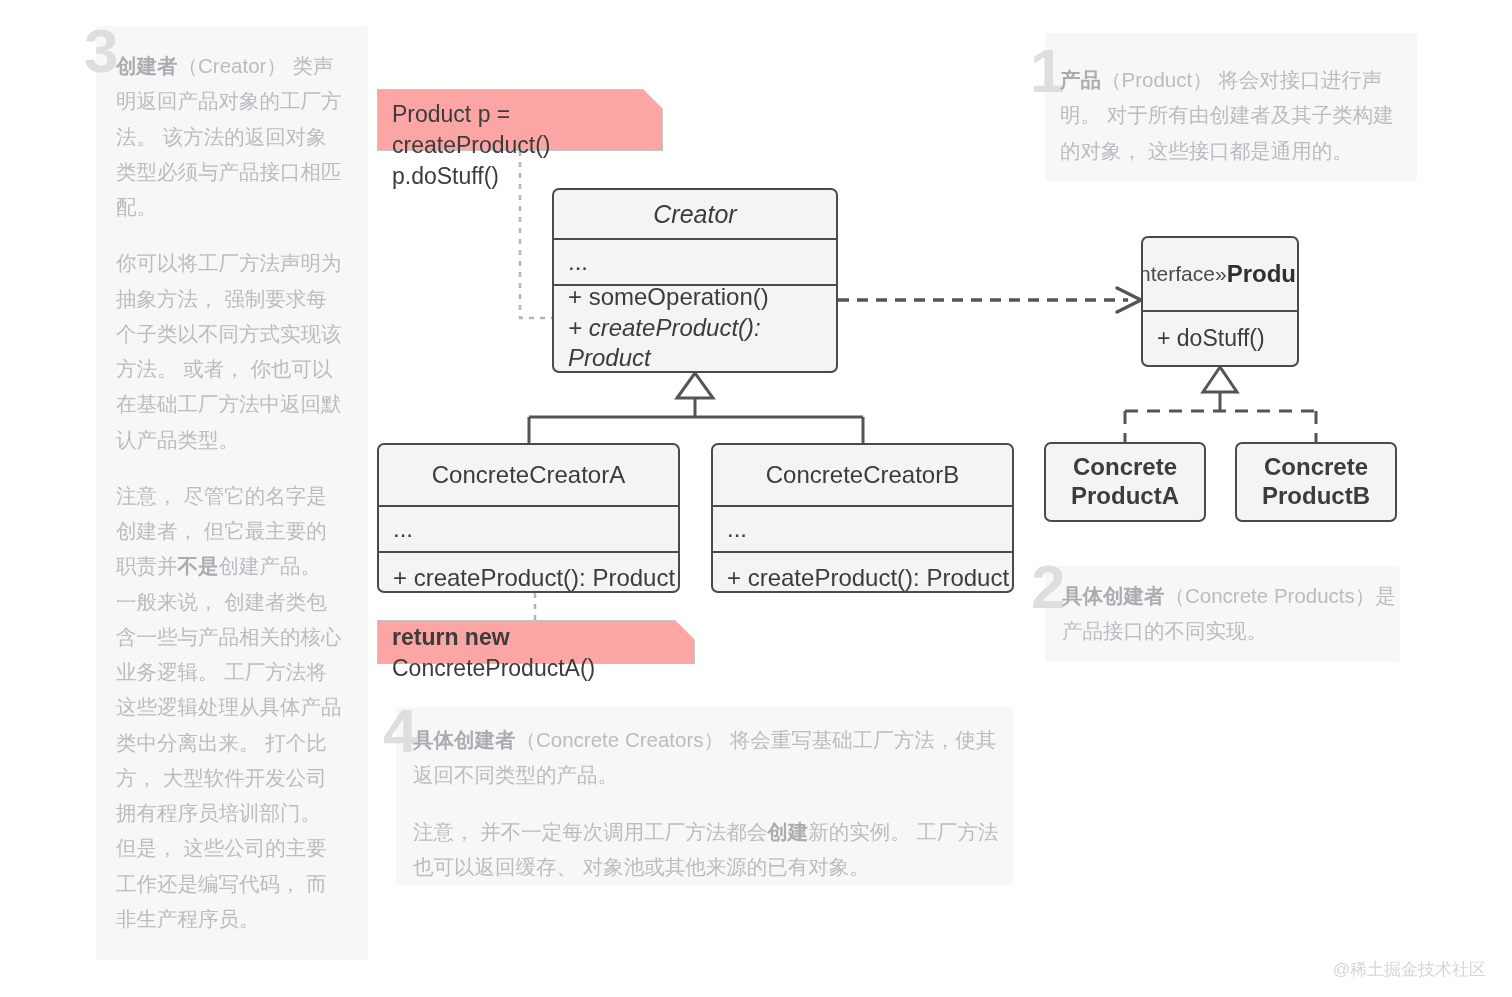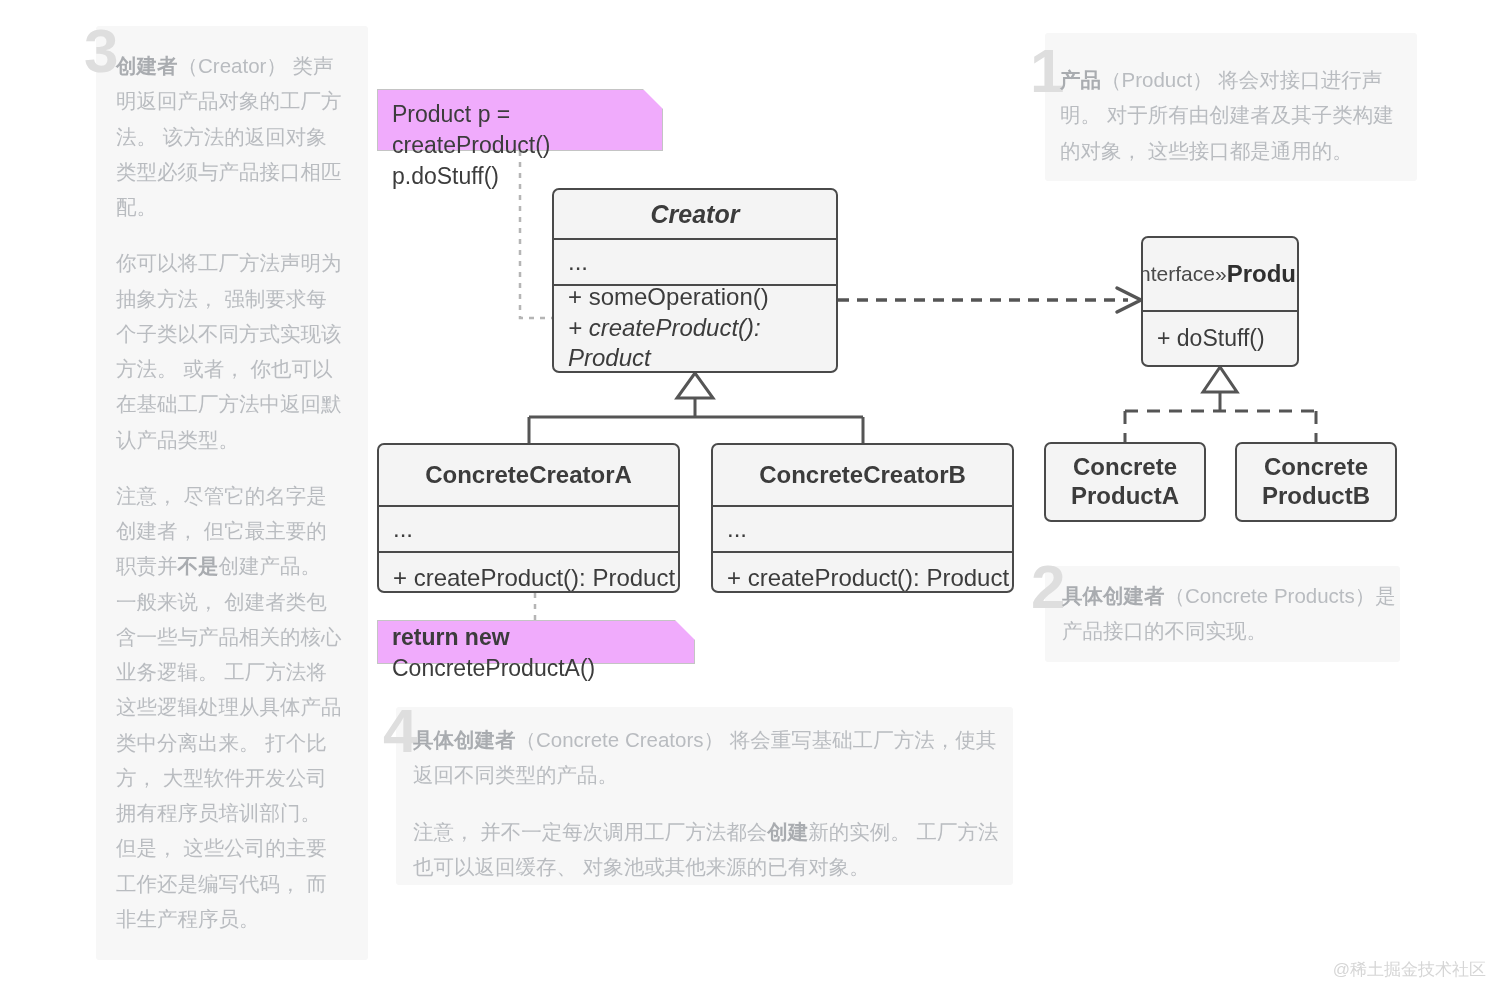--- a/index.html
+++ b/index.html
@@ -83,21 +83,21 @@
   .uml-row {
     box-sizing: border-box;
     display: flex;
     align-items: center;
     color: #3c3c3c;
   }
   .uml-row + .uml-row { border-top: 2.5px solid #4a4a4a; }
   .uml-title {
     justify-content: center;
     font-size: 24px;
-    font-weight: bold;
+    font-weight: normal;
   }
   .uml-title.italic { font-style: italic; font-size: 25px; }
   .uml-members {
     font-size: 24px;
     padding-left: 14px;
   }
   .uml-stereo {
     flex-direction: row;
     justify-content: center;
     line-height: 1.12;
@@ -128,21 +128,21 @@
   .cc-r1 { height: 60px; }
   .cc-r2 { height: 46px; }
   .cc-r3 { height: 52px; }
 
   #box-cpa { left: 1044px; top: 442px; width: 162px; height: 80px; }
   #box-cpb { left: 1235px; top: 442px; width: 162px; height: 80px; }
 
   
   .note {
     position: absolute;
-    background: #f0abfc;
+    background: #fca5a5;
     border: 1.5px solid #c4c4c4;
     box-sizing: border-box;
     color: #3c3c3c;
     font-size: 23px;
     line-height: 1.35;
     padding: 9px 14px;
   }
   .note .fold {
     position: absolute;
     top: -1.5px; right: -1.5px;

